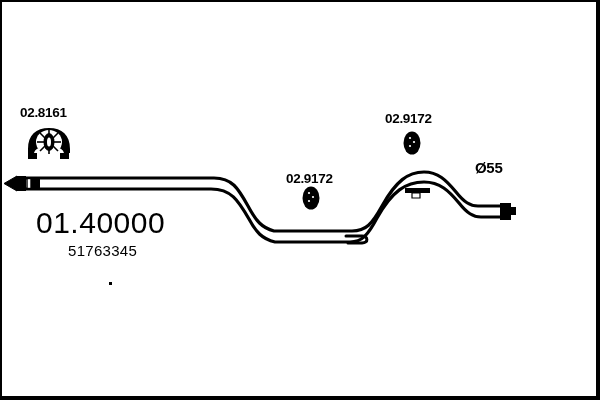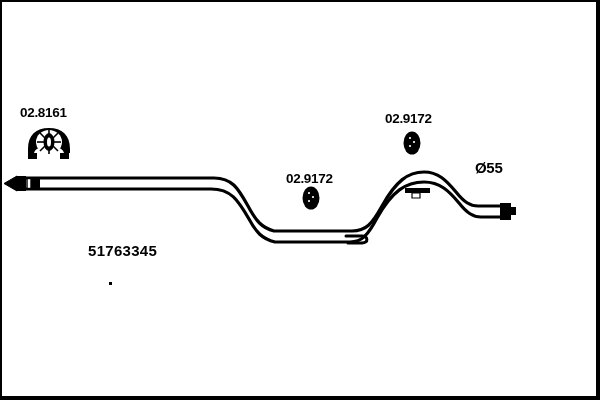--- a/index.html
+++ b/index.html
@@ -79,27 +79,27 @@
     left: 36px; top: 208px;
     font-size: 30px;
     color: #000000;
     letter-spacing: 0.5px;
     white-space: nowrap;
     line-height: 1;
     font-weight: normal;
   }
   #part-reference {
     position: absolute;
-    left: 88px; top: 243px;
+    left: 68px; top: 243px;
     font-size: 15px;
     color: #000000;
     letter-spacing: 0.3px;
     white-space: nowrap;
     line-height: 1;
-    font-weight: bold;
+    font-weight: normal;
   }
   #speck-mark {
     position: absolute;
     left: 109px; top: 282px;
     width: 3px; height: 3px;
     background: #000000;
   }
 </style>
 </head>
 <body>
@@ -201,18 +201,19 @@
   </svg>
 
   <div class="callout" id="callout-mount-label">02.8161</div>
 
   <div class="callout" id="callout-gasket-mid-label">02.9172</div>
 
   <div class="callout" id="callout-gasket-right-label">02.9172</div>
 
   <div class="callout" id="callout-diameter-label">Ø55</div>
 
+  <div id="part-number">01.40000</div>
 
   <div id="part-reference">51763345</div>
 
   <div id="speck-mark"></div>
 
 </div>
 
 </body></html>

